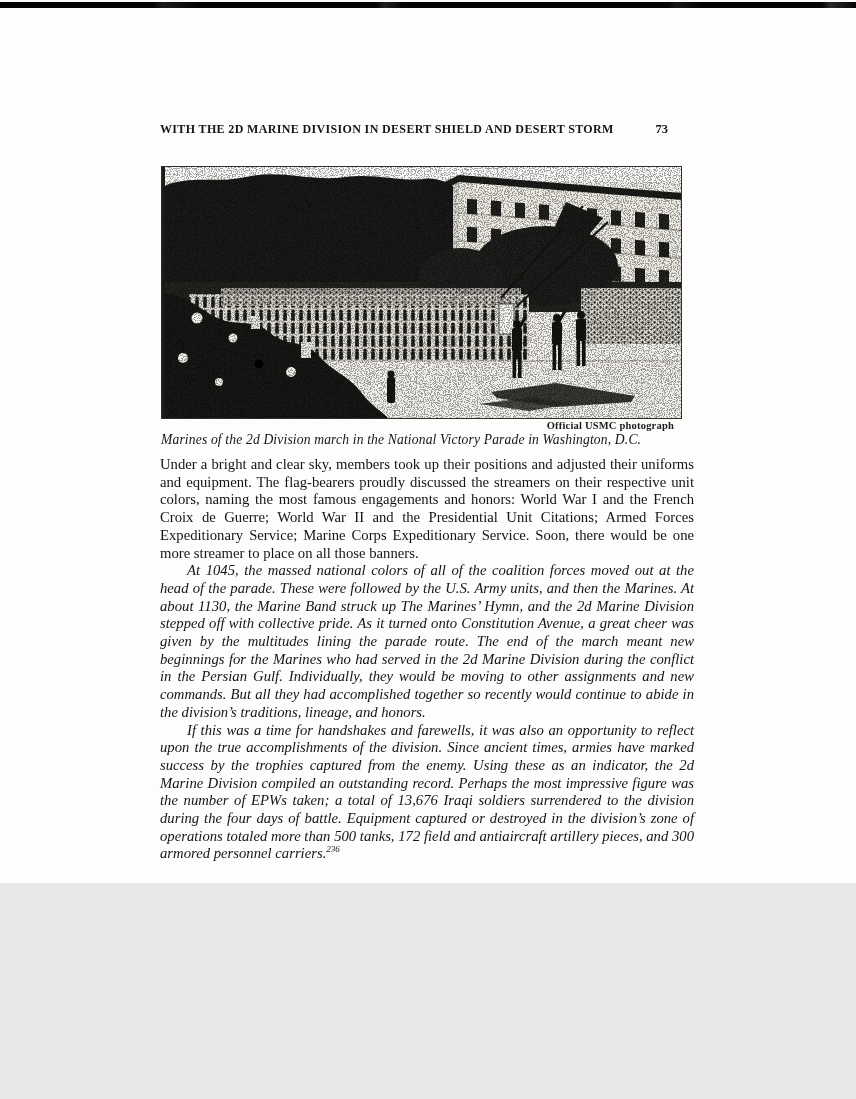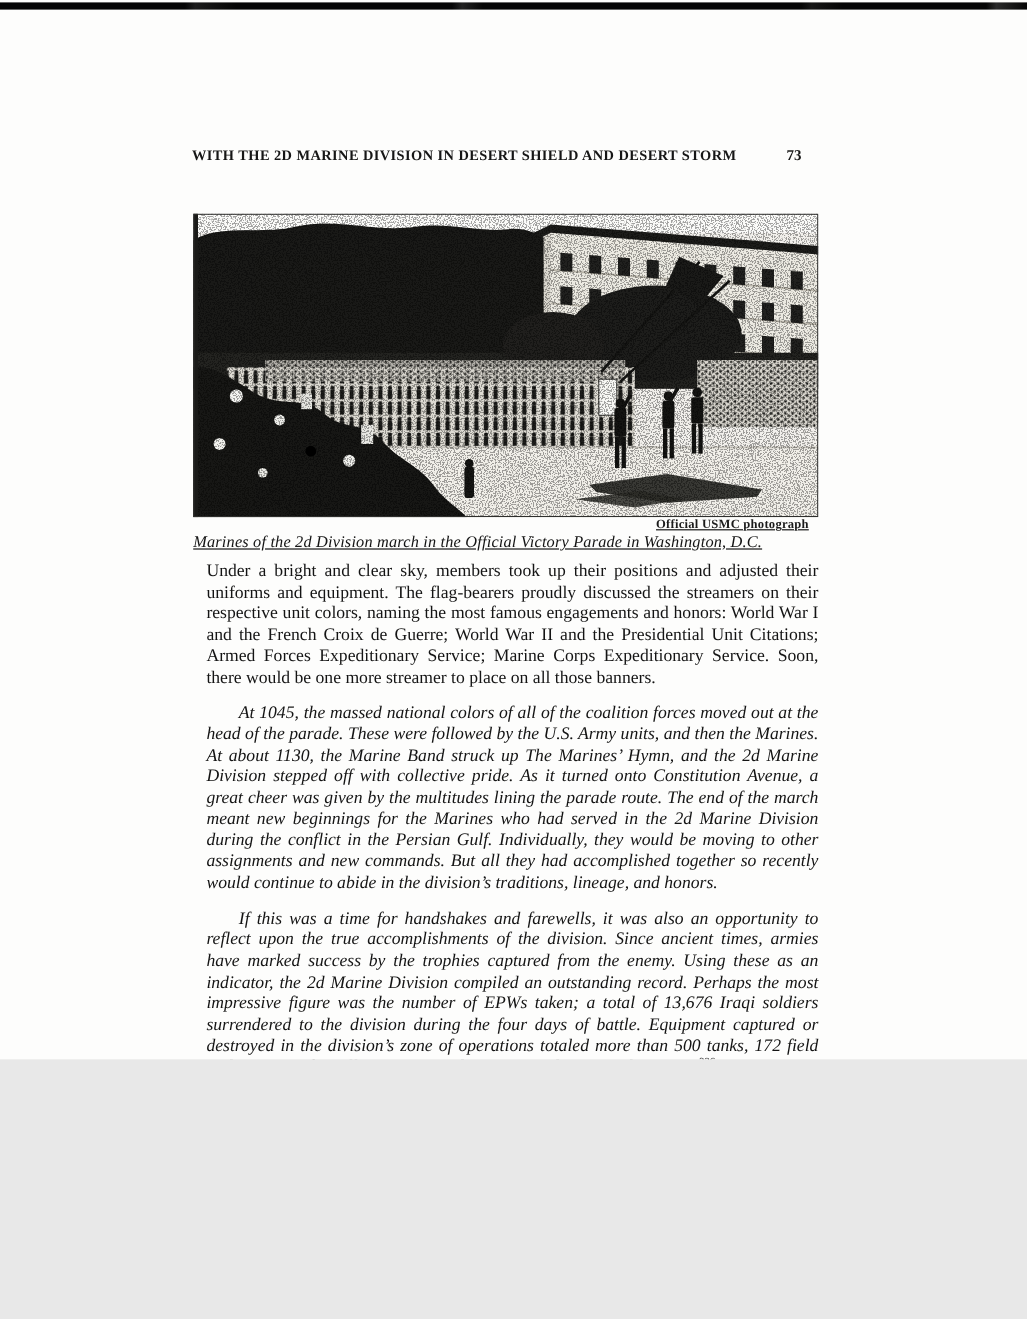--- a/index.html
+++ b/index.html
@@ -16,37 +16,37 @@
     position:absolute;top:2px;left:0;width:856px;height:6px;
     background:linear-gradient(90deg,#050505 0%,#050505 18%,#1c1c1c 19%,#050505 23%,#050505 44%,#222 45%,#050505 47%,#050505 78%,#161616 79%,#050505 82%,#050505 96%,#2a2a2a 97%,#050505 100%);
   }
   .header{
     position:absolute;top:122px;left:160px;width:508px;
     display:flex;justify-content:space-between;align-items:baseline;
     font-size:12px;font-weight:700;letter-spacing:0.35px;
   }
   .header .page-num{font-size:12.5px;font-weight:700;letter-spacing:0;margin-left:16px;}
   figure.photo-figure{
-    position:absolute;top:178px;left:161px;width:521px;margin:0;text-decoration:underline;
+    position:absolute;top:166px;left:161px;width:521px;margin:0;
   }
   .photo-frame{display:block;width:521px;height:253px;}
   .credit{
     text-align:right;font-size:10.5px;font-weight:600;
     letter-spacing:0.2px;margin-top:1px;padding-right:8px;color:#1b1b1b;
   }
   .caption{
     font-style:italic;font-size:13.6px;letter-spacing:0.15px;
     margin-top:1px;color:#141414;white-space:nowrap;
   }
   .body-text{
     position:absolute;top:456px;left:160px;width:534px;
     font-size:14.7px;line-height:17.7px;text-align:justify;
     color:#141414;
   }
-  .body-text p{margin:12px;}
+  .body-text p{margin:0;}
   .body-text p.indent{text-indent:27px;font-style:italic;}
   .body-text sup{font-size:9px;line-height:0;vertical-align:super;letter-spacing:0;}
 </style>
 </head>
 <body>
 
 <div class="page">
 
   <div class="top-rule"></div>
 
@@ -191,21 +191,21 @@
         <rect x="90" y="150" width="9" height="13" fill="#e4e4df"></rect>
       </g>
 
       <rect x="0" y="0" width="521" height="253" fill="#000" filter="url(#grain)" opacity="0.35"></rect>
 
       <rect x="0" y="0" width="4" height="253" fill="#1a1a18"></rect>
       <rect x="0.5" y="0.5" width="520" height="252" fill="none" stroke="#2e2e2c" stroke-width="1"></rect>
     </svg>
 
     <div class="credit">Official USMC photograph</div>
-    <figcaption class="caption">Marines of the 2d Division march in the Official Victory Parade in Washington, D.C.</figcaption>
+    <figcaption class="caption">Marines of the 2d Division march in the National Victory Parade in Washington, D.C.</figcaption>
   </figure>
 
   <div class="body-text">
     <p><span>Under a bright and clear sky, members took up their positions and adjusted their uniforms and equipment. The flag-bearers proudly discussed the streamers on their respective unit colors, naming the most famous engagements and honors: World War I and the French Croix de Guerre; World War II and the Presidential Unit Citations; Armed Forces Expeditionary Service; Marine Corps Expeditionary Service. Soon, there would be one more streamer to place on all those banners.</span></p>
     <p class="indent"><span>At 1045, the massed national colors of all of the coalition forces moved out at the head of the parade. These were followed by the U.S. Army units, and then the Marines. At about 1130, the Marine Band struck up The Marines’ Hymn, and the 2d Marine Division stepped off with collective pride. As it turned onto Constitution Avenue, a great cheer was given by the multitudes lining the parade route. The end of the march meant new beginnings for the Marines who had served in the 2d Marine Division during the conflict in the Persian Gulf. Individually, they would be moving to other assignments and new commands. But all they had accomplished together so recently would continue to abide in the division’s traditions, lineage, and honors.</span></p>
     <p class="indent"><span>If this was a time for handshakes and farewells, it was also an opportunity to reflect upon the true accomplishments of the division. Since ancient times, armies have marked success by the trophies captured from the enemy. Using these as an indicator, the 2d Marine Division compiled an outstanding record. Perhaps the most impressive figure was the number of EPWs taken; a total of 13,676 Iraqi soldiers surrendered to the division during the four days of battle. Equipment captured or destroyed in the division’s zone of operations totaled more than 500 tanks, 172 field and antiaircraft artillery pieces, and 300 armored personnel carriers.</span><sup>236</sup></p>
   </div>
 
 </div>
 

